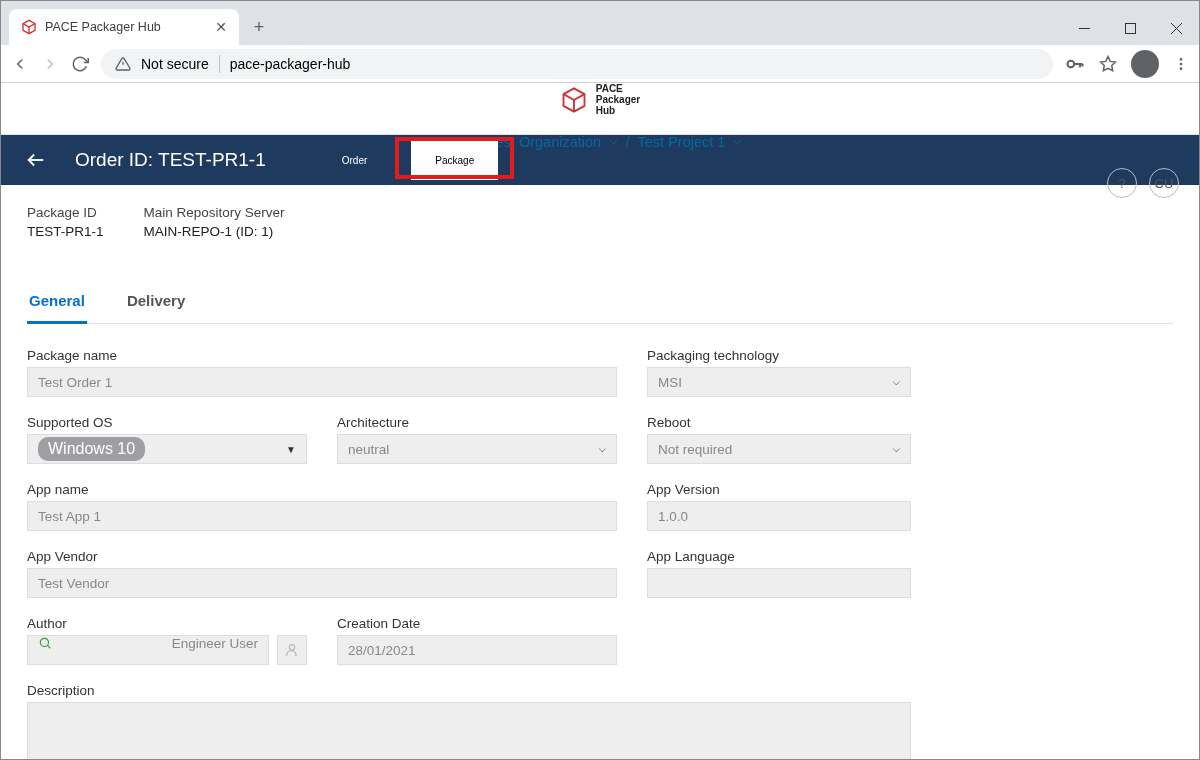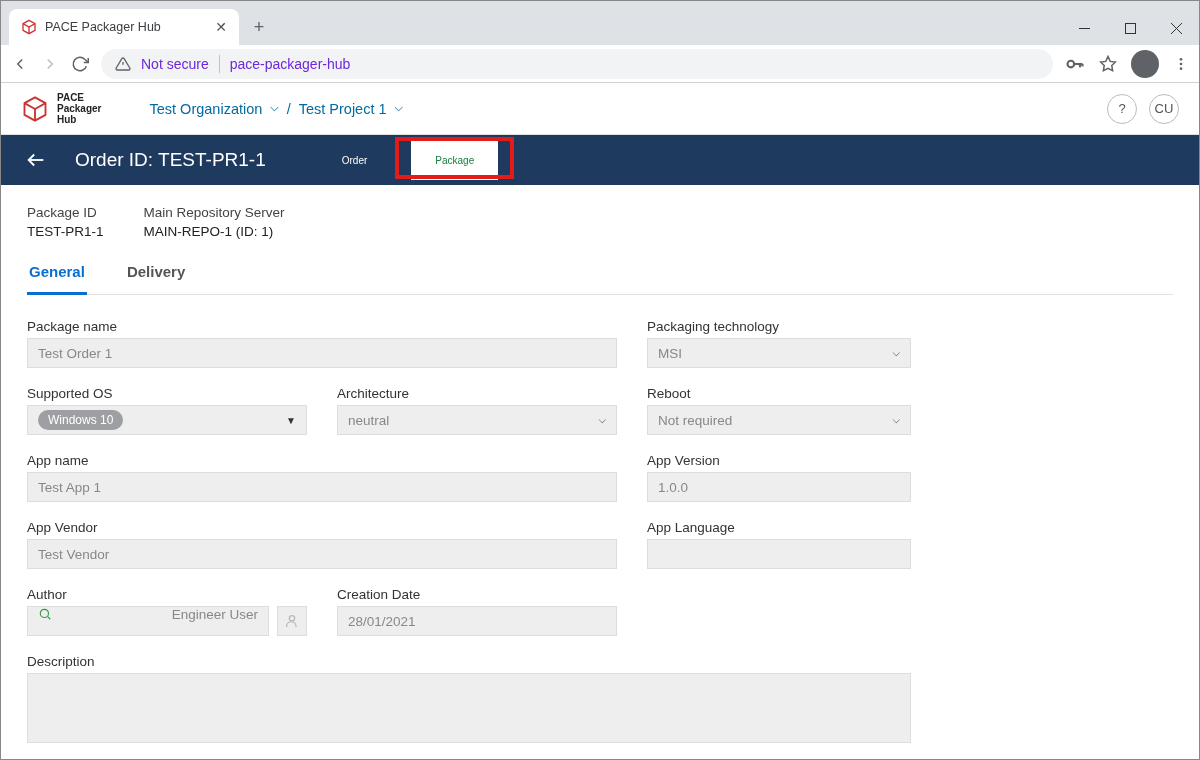--- a/index.html
+++ b/index.html
@@ -12,60 +12,60 @@
   .browser-tab .favicon { width: 16px; height: 16px; display:flex;align-items:center;justify-content:center; }
   .browser-tab .close { font-size: 14px; color: #555; margin-left: auto; cursor: pointer; }
   .new-tab { width: 28px; height: 28px; display: flex; align-items: center; justify-content: center; color:#5f6368; font-size: 18px; cursor:pointer; margin-left:6px; margin-bottom:4px;}
   .win-controls { display: flex; gap: 0; margin-left:auto; }
   .win-controls div { width: 46px; height: 34px; display:flex;align-items:center;justify-content:center; color:#333;font-size:13px;cursor:pointer;}
   .win-controls svg { stroke:#333; }
 
   .toolbar { height: 38px; background: #fff; border-bottom: 1px solid #d0d0d0; display:flex; align-items:center; padding: 0 10px; gap:12px;}
   .nav-btn { color:#5f6368; cursor:pointer; display:flex;align-items:center;}
   .nav-btn.disabled { color:#bdbdbd; }
-  .addr { flex:1; height:30px; background:#f1f3f4; border-radius:15px; display:flex; align-items:center; padding: 0 14px; font-size:14px; color:#6d28d9; gap:10px;}
+  .addr { flex:1; height:30px; background:#f1f3f4; border-radius:15px; display:flex; align-items:center; padding: 0 14px; font-size:14px; color:#000000; gap:10px;}
   .addr .sep { width:1px; height:18px; background:#c0c0c0; }
   .tool-icons { display:flex; gap:14px; align-items:center; color:#5f6368;}
   .avatar-circle { width:28px;height:28px;border-radius:50%;background:#5f6368;}
 
   
-  .app-header { height:52px; border-bottom:1px solid #e0e0e0; display:flex; align-items:center; padding:0 20px; gap:18px;}
+  .app-header { height:52px; border-bottom:1px solid #e0e0e0; display:flex; align-items:center; padding:0 20px; gap:18px;flex-direction:column;}
   .logo { display:flex; align-items:center; gap:8px; font-size:10px; line-height:1.1; color:#222; font-weight:600;}
   .logo-cube { width:28px;height:28px; }
   .breadcrumb { color:#0369a1; font-size:14.5px; display:flex; gap:8px; align-items:flex-start; margin-left:30px;}
   .breadcrumb span { cursor:pointer; }
   .header-right { margin-left:auto; display:flex; gap:12px; align-items:center;}
   .help-circle,.user-circle { width:30px;height:30px;border:1px solid #bbb;border-radius:50%;display:flex;align-items:center;justify-content:center;font-size:13px;color:#555;}
 
   
   .blue-bar { background:#1f3a5f; height:50px; display:flex; align-items:center; padding:8px 24px; gap:28px; color:#fff;}
   .back-arrow { cursor:pointer; }
   .order-title { font-size:19px; font-weight:500; margin-right:40px;}
   .blue-tab { font-size:10px; color:#fff; cursor:pointer; height:100%; display:flex; align-items:center; padding:0 8px;}
   .blue-tab.active-wrap { position:relative; }
-  .blue-tab.active { background:#fff; color:#15803d; padding:0 24px; height:40px; }
+  .blue-tab.active { background:#fff; color:#000000; padding:0 24px; height:40px; }
   .highlight-box { position:absolute; border:4px solid #e21b1b; top:-6px; left:-8px; right:-8px; bottom:-2px; pointer-events:none;}
 
   
   .content { padding: 20px 26px; }
-  .info-row { display:flex; gap:40px; font-size:13.5px; margin-bottom:16px;}
+  .info-row { display:flex; gap:40px; font-size:13.5px; margin-bottom:45px;}
   .info-col .lbl { color:#444; margin-bottom:4px; }
   .info-col .val { color:#222; }
 
   .sub-tabs { display:flex; gap:38px; border-bottom:1px solid #e2e2e2; margin-bottom:24px;}
   .sub-tab { font-size:15px; color:#555; padding:8px 2px 12px; cursor:pointer; font-weight:600;}
   .sub-tab.active { color:#0a6ed1; border-bottom:3px solid #0a6ed1; margin-bottom:-1px;}
 
   .form-grid { display:grid; grid-template-columns: 280px 280px 264px; column-gap:30px; row-gap:18px;}
   .field { display:flex; flex-direction:column; gap:4px;}
   .field-label { font-size:13.5px; color:#333;}
   .field-input { height:30px; background:#eeeeee; border:1px solid #ddd; padding:0 10px; font-size:13.5px; color:#888; display:flex; align-items:center; justify-content:space-between;}
   .field.col-span-2 { grid-column: span 2; }
   .field.col-3 { grid-column: 3; }
-  .chip { background:#9d9fa3; color:#fff; font-size:12px; padding:3px 10px; border-radius:10px; display:inline-block;}
+  .chip { background:#9d9fa3; color:#fff; font-size:16px; padding:3px 10px; border-radius:10px; display:inline-block;}
   .dropdown-arrow { font-size:10px; color:#555; }
   .author-row { display:flex; gap:8px;}
   .author-row .field-input { flex:1; display:flex; align-items:flex-start; gap:6px;}
   .user-btn { width:30px; height:30px; background:#eeeeee; border:1px solid #ddd; display:flex;align-items:center;justify-content:center;color:#bbb;}
   .search-ico { color:#2f9e44; }
   .description-box { height:70px; }
   .full-row { grid-column: 1 / span 3; }
 
   svg { display:block; }
 </style>

